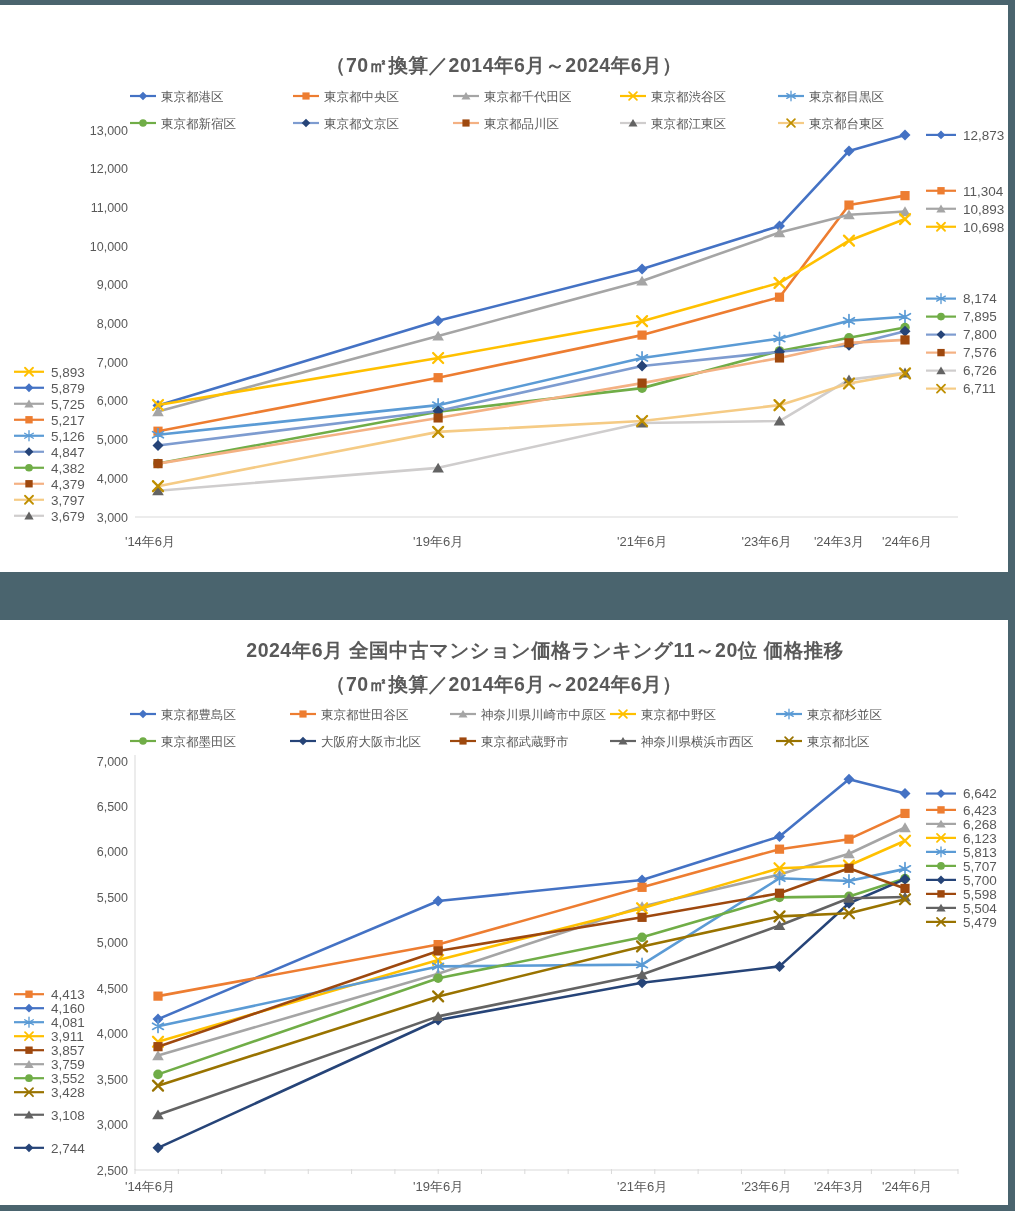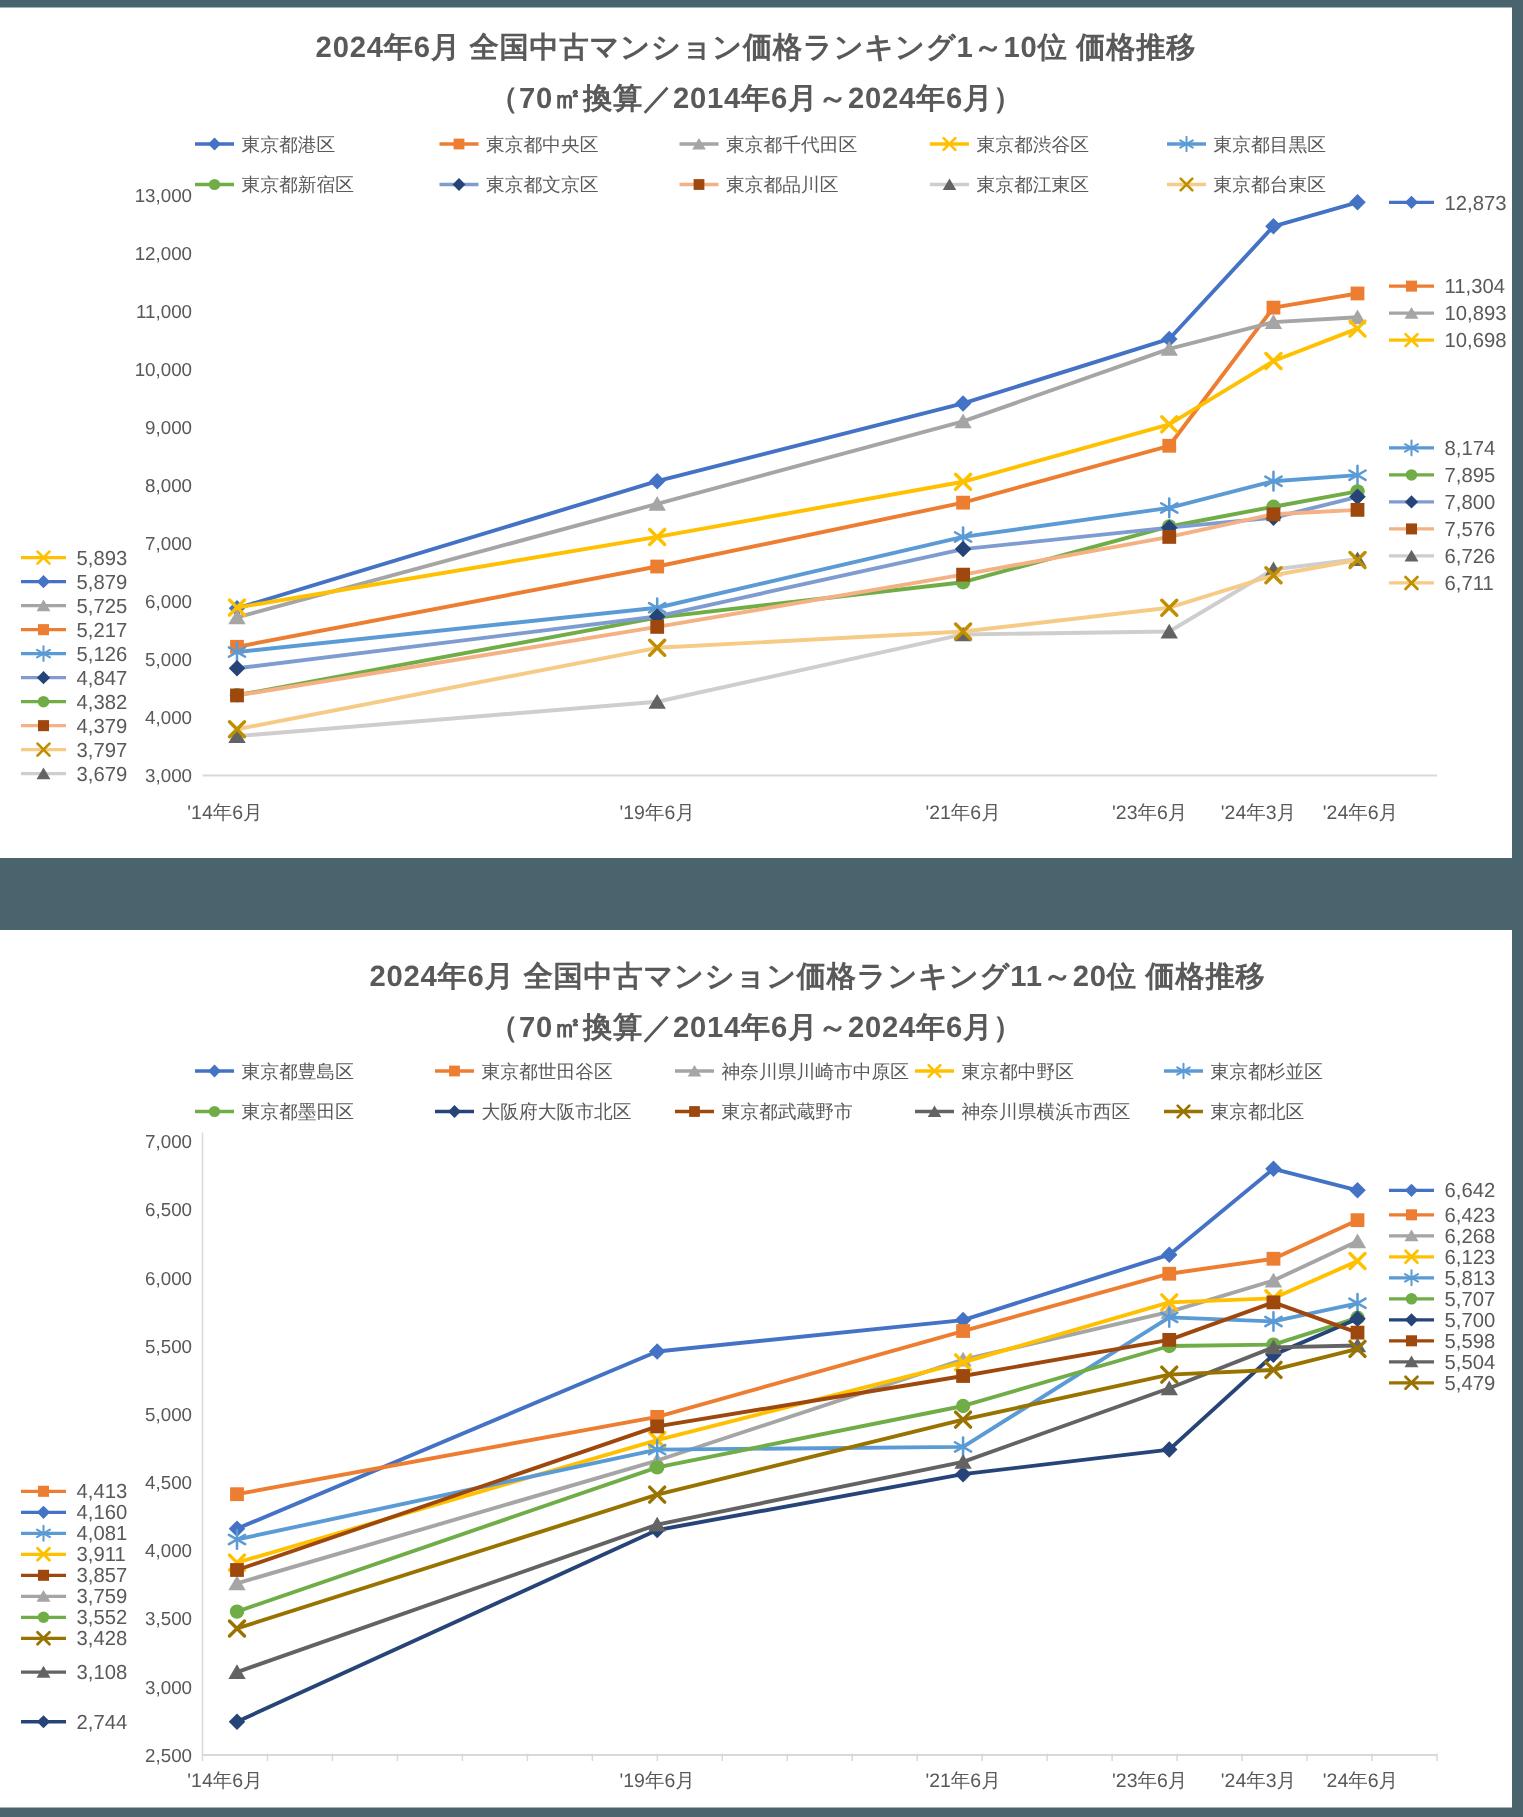--- a/index.html
+++ b/index.html
@@ -20,21 +20,20 @@
   #panel1 .chart-title.l2{top:47px;}
   #panel2 .chart-title.l1{top:17px;margin-left:41px;}
   #panel2 .chart-title.l2{top:51px;}
   svg{position:absolute;top:0;left:0;}
   svg text{font-family:"Liberation Sans",sans-serif;fill:#595959;}
 </style>
 </head>
 <body>
 
 <div class="panel" id="panel1">
-  <div class="chart-title l1">2024年6月 全国中古マンション価格ランキング1～10位 価格推移</div>
   <div class="chart-title l2">（70㎡換算／2014年6月～2024年6月）</div>
   <svg id="c1" width="1008" height="567">
       <text x="128" y="516.5" font-size="12.5" text-anchor="end">3,000</text>
       <text x="128" y="477.8" font-size="12.5" text-anchor="end">4,000</text>
       <text x="128" y="439.1" font-size="12.5" text-anchor="end">5,000</text>
       <text x="128" y="400.4" font-size="12.5" text-anchor="end">6,000</text>
       <text x="128" y="361.70000000000005" font-size="12.5" text-anchor="end">7,000</text>
       <text x="128" y="323" font-size="12.5" text-anchor="end">8,000</text>
       <text x="128" y="284.3" font-size="12.5" text-anchor="end">9,000</text>
       <text x="128" y="245.60000000000002" font-size="12.5" text-anchor="end">10,000</text>

